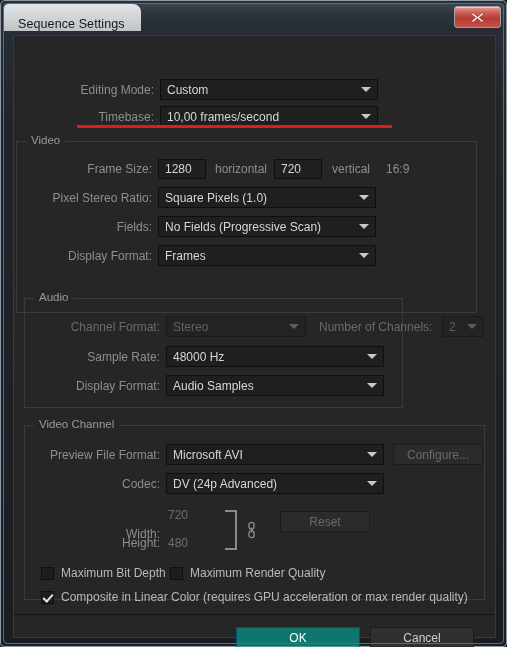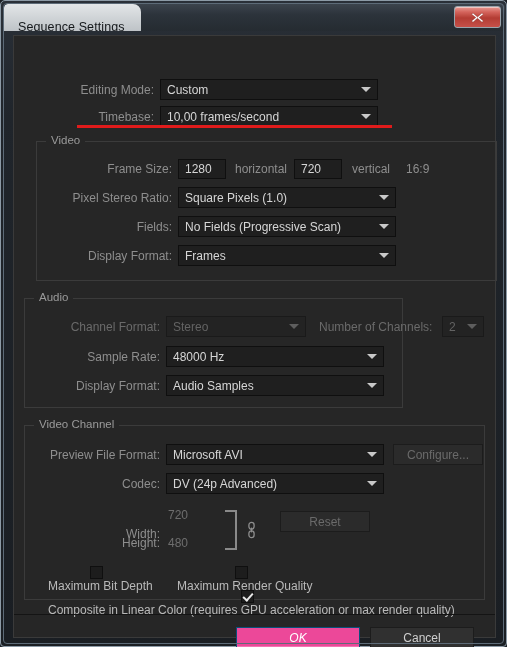--- a/index.html
+++ b/index.html
@@ -36,22 +36,22 @@
     left: 3px; top: 3px;
     width: 501px; height: 27px;
     background: linear-gradient(180deg,#3c444d 0%, #2c333b 40%, #252b31 100%);
     border-radius: 4px 4px 0 0;
     overflow: hidden;
   }
   #title-tab {
     position: absolute;
     left: 0; top: 0;
     height: 27px;
-    padding: 16px 16px 0 14px;
-    display: flex; align-items: flex-start;
+    padding: 3px 16px 0 14px;
+    display: flex; align-items: flex-end;
     background: linear-gradient(180deg,#e3e6e8 0%, #d2d6d9 45%, #bec3c7 100%);
     border-radius: 4px 8px 0 0;
     color: #15181b;
     font-size: 12.5px;
     letter-spacing: .1px;
     white-space: nowrap;
   }
   #close-button {
     position: absolute;
     right: 4px; top: 2px;
@@ -154,29 +154,28 @@
     background: #303030;
     border: 1px solid #1c1c1c;
     color: #cfcfcf;
     font-size: 12px;
     font-family: "Liberation Sans", sans-serif;
     display: flex; align-items: center; justify-content: center;
     cursor: pointer;
   }
   .btn.disabled { color:#6a6a6a; background:#2b2b2b; cursor:default; }
   .btn.primary {
-    background: #ec4899;
+    background: #0f766e;
     border: 1px solid #0a4f7a;
     color: #ffffff;
     box-shadow: inset 0 -2px 0 -1px rgba(255,255,255,.25);
-    font-style: italic;
-  }
-
-  
-  .cbrow { position: absolute; display: flex; align-items: center; cursor: pointer; flex-direction: column; }
+  }
+
+  
+  .cbrow { position: absolute; display: flex; align-items: center; cursor: pointer; }
   .cbox {
     width: 13px; height: 13px;
     background: #1d1d1d;
     border: 1px solid #0f0f0f;
     flex: none;
     position: relative;
   }
   .cbox.on::after {
     content: "";
     position: absolute;
@@ -238,21 +237,21 @@
       <span class="arrow"></span>
     </div>
 
     <div class="label" style="position:absolute; left:45px; top:74px; width:95px;">Timebase:</div>
     <div class="combo" style="left:146px; top:70px; width:218px;">
       <span class="val">10,00 frames/second</span>
       <span class="arrow"></span>
     </div>
     <div id="annotation-underline"></div>
 
-    <div class="group" style="left:22px; top:105px; width:461px; height:140px;">
+    <div class="group" style="left:2px; top:105px; width:461px; height:172px;">
       <span class="gtitle">Video</span>
 
       <div class="label" style="position:absolute; left:20px; top:20px; width:115px;">Frame Size:</div>
       <input class="tinput" style="left: 141px; top: 17px; width: 48px;" value="1280">
       <span class="static" style="left:198px; top:20px;">horizontal</span>
       <input class="tinput" style="left: 257px; top: 17px; width: 48px;" value="720">
       <span class="static" style="left:315px; top:20px;">vertical</span>
       <span class="static" style="left:369px; top:20px;">16:9</span>
 
       <div class="label" style="position:absolute; left:10px; top:49px; width:125px;">Pixel Stereo Ratio:</div>

